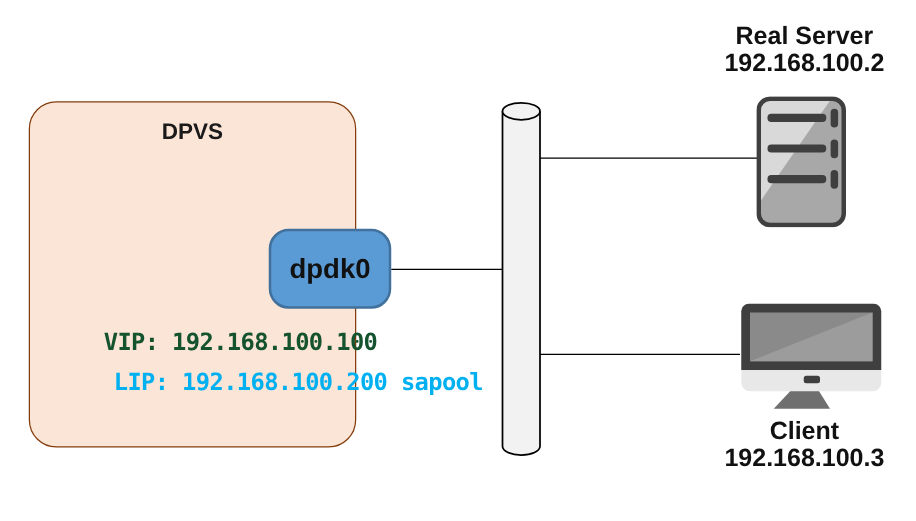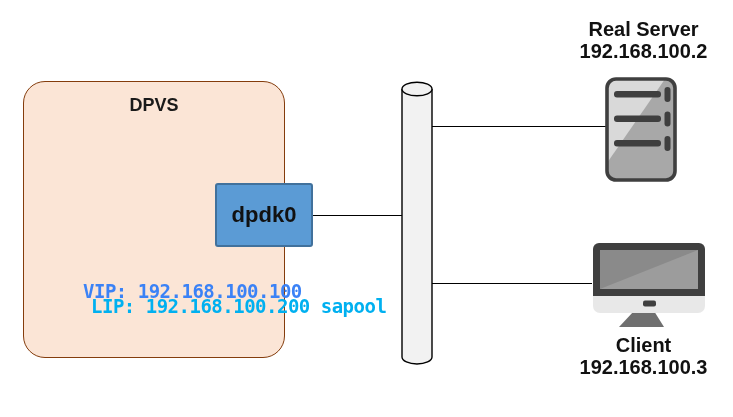--- a/index.html
+++ b/index.html
@@ -36,21 +36,21 @@
     color: #1a1a1a;
     z-index: 2;
   }
 
   
   .nic-box {
     left: 215px; top: 183px;
     width: 98px; height: 64px;
     background: #5B9BD5;
     border: 2px solid #41719C;
-    border-radius: 3px;
+    border-radius: 16px;
     box-sizing: border-box;
     display: flex;
     align-items: center;
     justify-content: center;
     z-index: 4;
   }
   .nic-label {
     font-size: 22px;
     font-weight: bold;
     color: #111111;
@@ -58,21 +58,21 @@
 
   
   .addr {
     font-family: "DejaVu Sans Mono", monospace;
     font-weight: bold;
     font-size: 19px;
     white-space: nowrap;
     z-index: 3;
     letter-spacing: -0.5px;
   }
-  .vip { left: 83px; top: 280px; color: #3b82f6; }
+  .vip { left: 83px; top: 263px; color: #14532d; }
   .lip { left: 91px; top: 295px; color: #00B0F0; }
 
   
   .link {
     height: 0;
     border-top: 1.5px solid #000000;
     z-index: 2;
   }
   .link-server { left: 432px; top: 126px; width: 175px; }
   .link-nic    { left: 313px; top: 215px; width: 90px;  }

